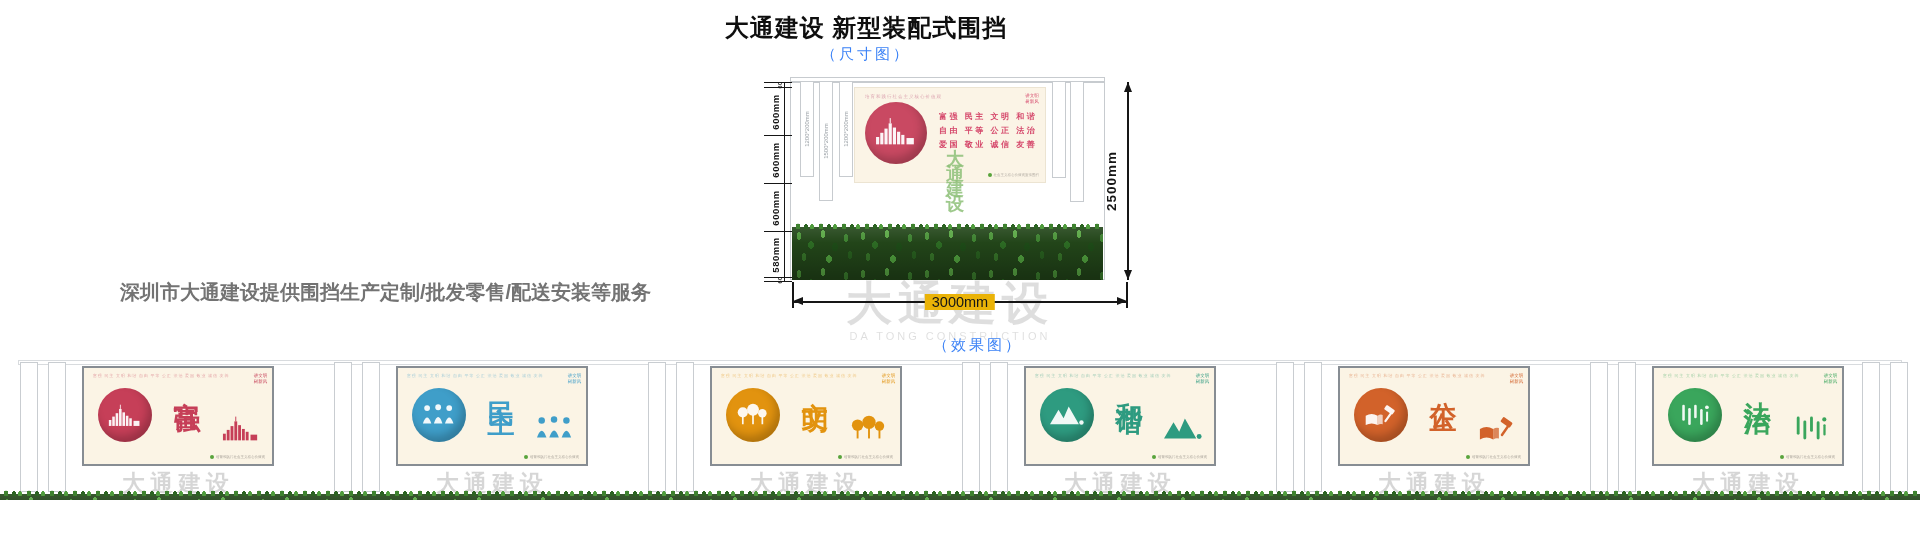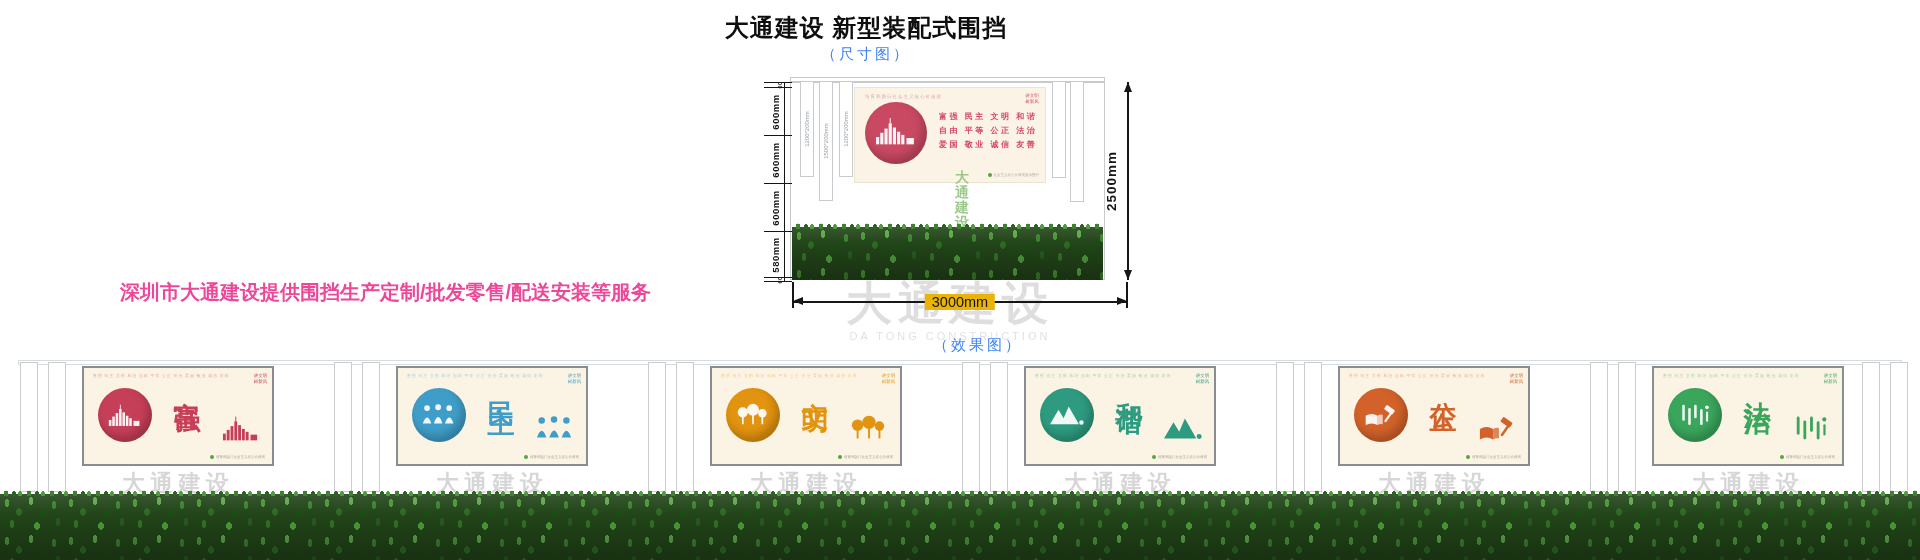--- a/index.html
+++ b/index.html
@@ -1,28 +1,28 @@
 <!DOCTYPE html>
 <html><head>
 <meta charset="utf-8">
 <style>
   * { box-sizing: border-box; margin: 0; padding: 0; }
   html,body { background:#fff; }
   #stage {
-    position: relative; width: 1920px; height: 560px; background:#fff;
+    position: relative; width: 1920px; height: 500px; background:#fff;
     font-family: "Liberation Sans", sans-serif; overflow: hidden; color:#111;
   }
   
   .title { position:absolute; left:866px; top:12px; transform:translateX(-50%);
     font-size:24px; font-weight:800; letter-spacing:1px; color:#0e0e0e; white-space:nowrap; }
   .cap { position:absolute; transform:translateX(-50%); font-size:15px; color:#3b82f6;
     letter-spacing:3px; white-space:nowrap; }
   .cap.dim { left:866px; top:45px; }
   .cap.eff { left:958px; top:336px;margin-left:20px; }
-  .note { position:absolute; top:279px; font-size:20px; font-weight:700; color:#ec4899; white-space:nowrap; }
+  .note { position:absolute; top:279px; font-size:20px; font-weight:700; color:#737373; white-space:nowrap; }
   .note.l { left:120px; } .note.r { left:1185px; }
 
   
   #diagram { position:absolute; left:750px; top:60px; width:420px; height:300px; }
   .d-toprail { position:absolute; left:40px; top:17px; width:315px; height:5px; background:#fff; border:1px solid #c7cbcf; }
   .d-wall { position:absolute; left:40px; top:22px; width:315px; height:198px; background:#fff; border:1px solid #c7cbcf; }
 
   #vruler { position:absolute; left:14px; top:22px; width:28px; height:200px; }
   #vruler::before { content:""; position:absolute; right:7px; top:0; bottom:0; width:1.5px; background:#161616; }
   .seg { position:relative; border-top:1.5px solid #161616; }
@@ -42,22 +42,22 @@
   .mp-corner { position:absolute; top:5px; right:5px; width:16px; font-size:4.5px; line-height:6px;
     color:#d5466a; text-align:center; }
   .mp-circle { position:absolute; left:10px; top:14px; width:62px; height:62px; border-radius:50%;
     background:#c94962; box-shadow:inset -4px -6px 10px rgba(0,0,0,.22); display:flex; align-items:center; justify-content:center; }
   .mp-circle svg { width:42px; height:auto; color:rgba(255,255,255,.95); }
   .mp-rows { position:absolute; left:84px; top:22px; }
   .mp-rows div { font-size:8px; font-weight:700; color:#d5466a; letter-spacing:2.5px; line-height:14px; white-space:nowrap; }
   .mp-foot { position:absolute; right:6px; bottom:5px; font-size:3.5px; color:#b3ada4; display:flex; align-items:center; gap:2px; }
   .dot { width:4px; height:4px; border-radius:50%; background:#58a33c; display:inline-block; }
 
-  .d-greenwm { position:absolute; left:196px; top:92px; width:24px; text-align:right; font-weight:800;
-    font-size:14px; line-height:15px; color:rgba(141,192,120,.85); letter-spacing:1px; z-index:1;margin-top:18px; }
+  .d-greenwm { position:absolute; left:196px; top:92px; width:24px; text-align:left; font-weight:800;
+    font-size:18px; line-height:15px; color:rgba(141,192,120,.85); letter-spacing:1px; z-index:1; }
 
   .hedge { position:absolute; background-color:#224519;
     background-image:
       linear-gradient(rgba(255,255,255,.10), rgba(0,0,0,0) 30%, rgba(0,0,0,.28) 96%),
       radial-gradient(5px 8px at 7px 9px,  #4a9338 45%, transparent 46%),
       radial-gradient(6px 9px at 19px 18px, #2c6a23 45%, transparent 46%),
       radial-gradient(5px 8px at 31px 7px,  #59a744 45%, transparent 46%),
       radial-gradient(6px 10px at 43px 20px,#1d4a17 45%, transparent 46%),
       radial-gradient(5px 8px at 54px 11px, #3b7f2e 45%, transparent 46%),
       radial-gradient(5px 9px at 12px 30px, #357128 45%, transparent 46%),

